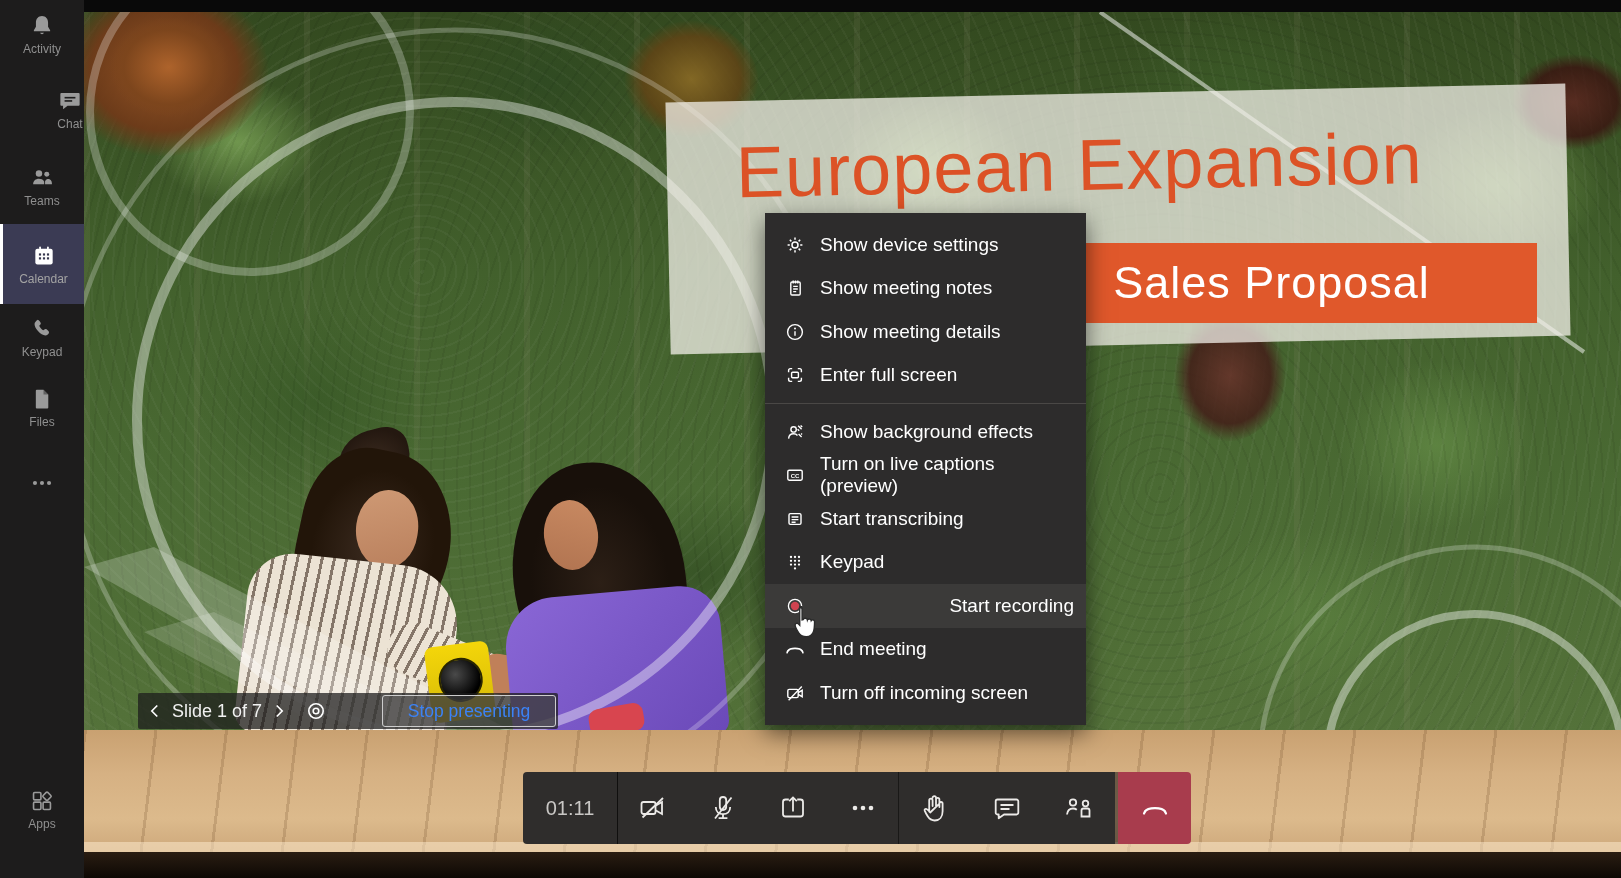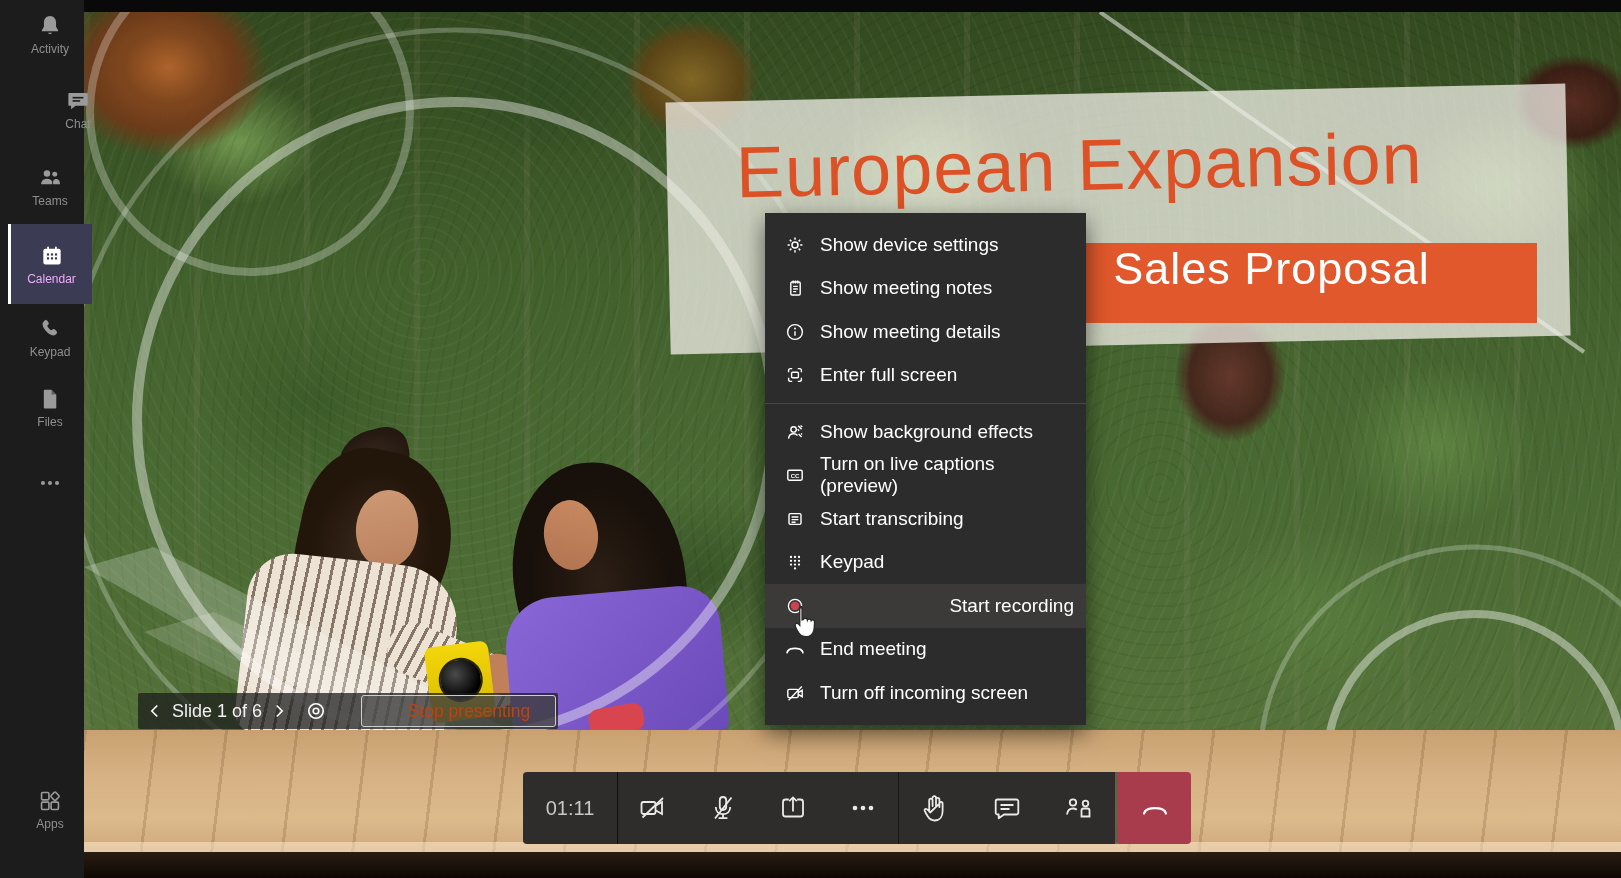--- a/index.html
+++ b/index.html
@@ -1,26 +1,26 @@
 <!DOCTYPE html>
 <html><head>
 <meta charset="utf-8">
 <style>
   html,body{margin:0;padding:0;background:#000;}
   .app{position:relative;width:1621px;height:878px;background:#000;overflow:hidden;
        font-family:"Liberation Sans",sans-serif;-webkit-font-smoothing:antialiased;}
 
   
   .rail{position:absolute;left:0;top:0;width:84px;height:878px;background:#1d1c1c;z-index:50;}
-  .rail-item{position:absolute;left:8px;width:84px;display:flex;flex-direction:column;align-items:center;gap:4px;color:#8f8f8f;cursor:pointer;}
+  .rail-item{position:absolute;left:0;width:84px;display:flex;flex-direction:column;align-items:center;gap:4px;color:#8f8f8f;cursor:pointer;}
   .rail-item .ric{width:26px;height:26px;color:#9a9a9a;}
   .rail-item .rlb{font-size:12px;line-height:12px;}
   .rail-item.active{background:#3b3b54;border-left:3px solid #fff;width:81px;height:80px;justify-content:center;color:#fff;}
   .rail-item.active .ric{color:#fff;}
-  .rail-item.active .rlb{color:#f0abfc;}
+  .rail-item.active .rlb{color:#a3a3a3;}
 
   
   .topbar{position:absolute;left:84px;top:0;width:1537px;height:12px;background:#090909;z-index:5;}
 
   
   .photo{position:absolute;left:84px;top:12px;width:1537px;height:866px;overflow:hidden;z-index:1;
     background-image:
       radial-gradient(120px 90px at 10% 15%, rgba(125,166,88,.8), transparent 70%),
       radial-gradient(160px 120px at 30% 8%, rgba(47,74,34,.9), transparent 70%),
       radial-gradient(140px 100px at 55% 18%, rgba(140,182,98,.7), transparent 70%),
@@ -44,34 +44,34 @@
       linear-gradient(180deg,#c9a171 0%,#d6b183 30%,#dcba8c 60%,#c29b6e 100%);}
   .table-edge{position:absolute;left:0;top:830px;width:1537px;height:10px;background:rgba(255,238,210,.5);z-index:4;}
   .under-table{position:absolute;left:0;top:840px;width:1537px;height:26px;background:linear-gradient(180deg,#2a1d12,#0d0804);z-index:4;}
 
   
   .title-band{position:absolute;left:668px;top:93px;width:900px;height:252px;background:rgba(243,240,233,.75);
     transform:rotate(-1.2deg);z-index:6;}
   .slide-title{position:absolute;left:736px;top:124px;font-size:72px;font-weight:300;color:#dc5226;
     white-space:nowrap;transform:rotate(-1.2deg);z-index:7;letter-spacing:1px;}
   .banner{position:absolute;left:1006px;top:243px;width:531px;height:80px;background:#e0582b;z-index:8;
-    display:flex;align-items:flex-start;justify-content:center;}
+    display:flex;align-items:center;justify-content:center;}
   .banner-text{font-size:45px;font-weight:300;color:#fff;letter-spacing:1px;}
   .tagline-box{position:absolute;left:1068px;top:405px;width:420px;height:106px;background:rgba(243,240,233,.8);z-index:6;
     display:flex;flex-direction:column;justify-content:center;align-items:flex-end;padding-right:0;box-sizing:border-box;}
   .tagline-line{font-size:33px;color:#d4511f;line-height:41px;padding-right:54px;}
 
   
   .present-bar{position:absolute;left:138px;top:693px;width:420px;height:36px;background:rgba(28,28,28,.74);
     border-radius:2px;display:flex;align-items:center;z-index:30;color:#f1f1f1;}
   .pb-btn{width:34px;height:36px;display:flex;align-items:center;justify-content:center;cursor:pointer;}
   .pb-label{font-size:18px;min-width:88px;text-align:center;}
   .pb-eye{width:40px;height:36px;display:flex;align-items:center;justify-content:center;cursor:pointer;}
   .stop-btn{margin-left:auto;margin-right:2px;width:172px;height:30px;border:1.6px solid #cdcdcd;border-radius:3px;
-    background:rgba(130,130,130,.25);color:#c2410c;font-size:17.5px;display:flex;align-items:center;justify-content:center;cursor:pointer;padding-left:21px;}
+    background:rgba(130,130,130,.25);color:#3b82f6;font-size:17.5px;display:flex;align-items:center;justify-content:center;cursor:pointer;}
 
   
   .menu{position:absolute;left:765px;top:213px;width:321px;background:#2d2c2c;z-index:55;
     box-shadow:0 8px 22px rgba(0,0,0,.55);padding:10px 0;}
   .menu-item{height:43.5px;display:flex;align-items:center;padding:0 12px 0 18px;gap:13px;color:#fff;
     font-size:19px;cursor:pointer;}
   .menu-item.hl{background:#3b3a39;justify-content:space-between;}
   .mi-icon{width:24px;height:24px;display:flex;align-items:center;justify-content:center;flex:none;color:#fff;}
   .menu-sep{height:1px;background:#4a4846;margin:6px 0;}
 
@@ -235,21 +235,21 @@
       <span class="rlb">Apps</span>
     </div>
   </nav>
 
   <div class="present-bar">
     <div class="pb-btn">
       <svg viewBox="0 0 22 22" width="20" height="20">
           <path d="M13.5 5l-6 6 6 6" fill="none" stroke="#fff" stroke-width="1.8"></path>
         </svg>
     </div>
-    <div class="pb-label">Slide 1 of 6</div>
+    <div class="pb-label">Slide 1 of 7</div>
     <div class="pb-btn">
       <svg viewBox="0 0 22 22" width="20" height="20">
           <path d="M8.5 5l6 6-6 6" fill="none" stroke="#fff" stroke-width="1.8"></path>
         </svg>
     </div>
     <div class="pb-eye">
       <svg viewBox="0 0 22 22" width="22" height="22">
           <g fill="none" stroke="#fff" stroke-width="1.6">
             <circle cx="11" cy="11" r="7.2"></circle>
             <circle cx="11" cy="11" r="2.8"></circle>

